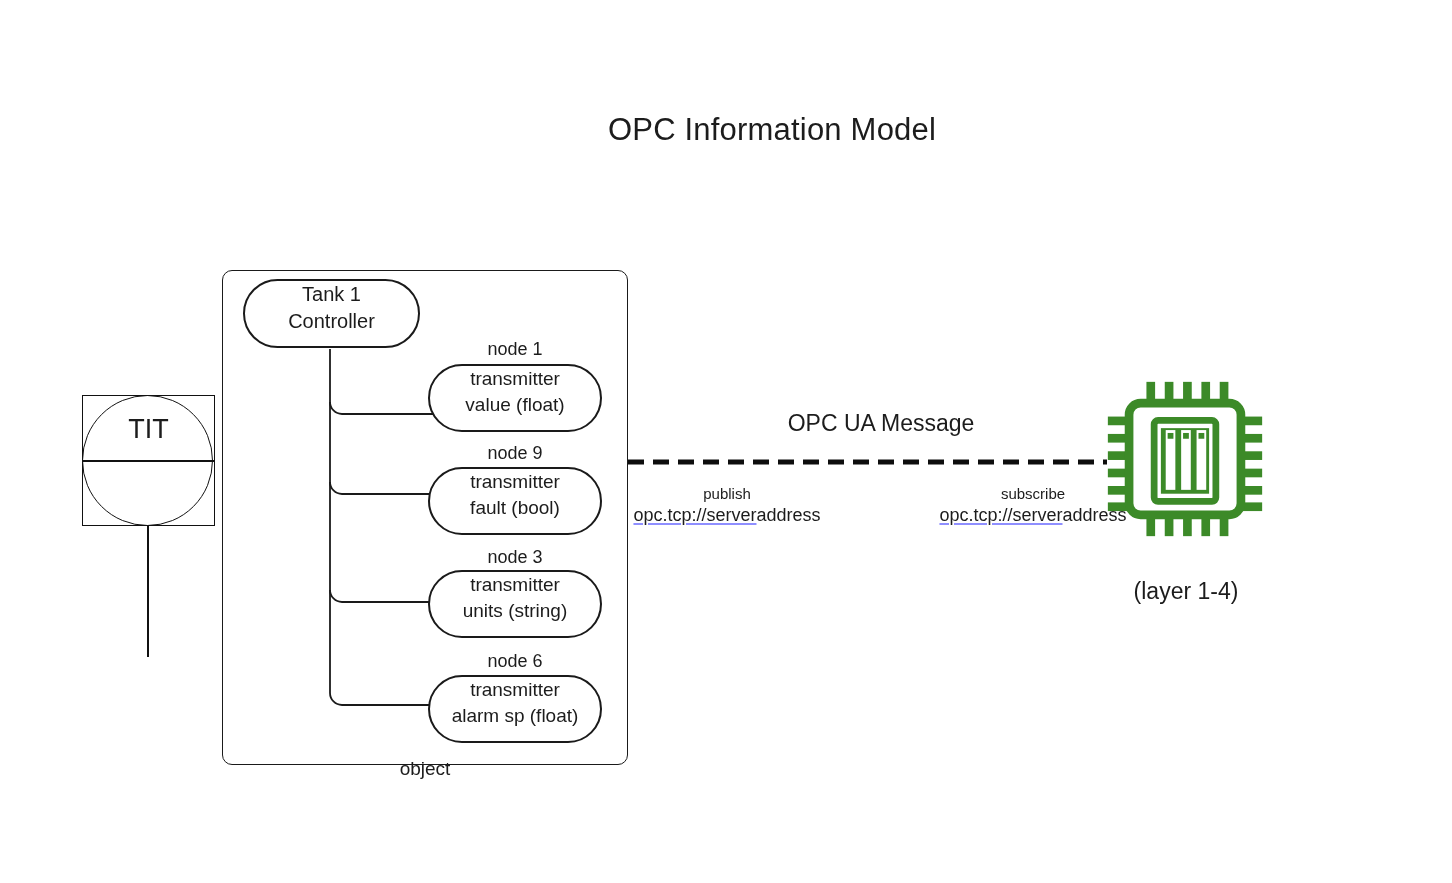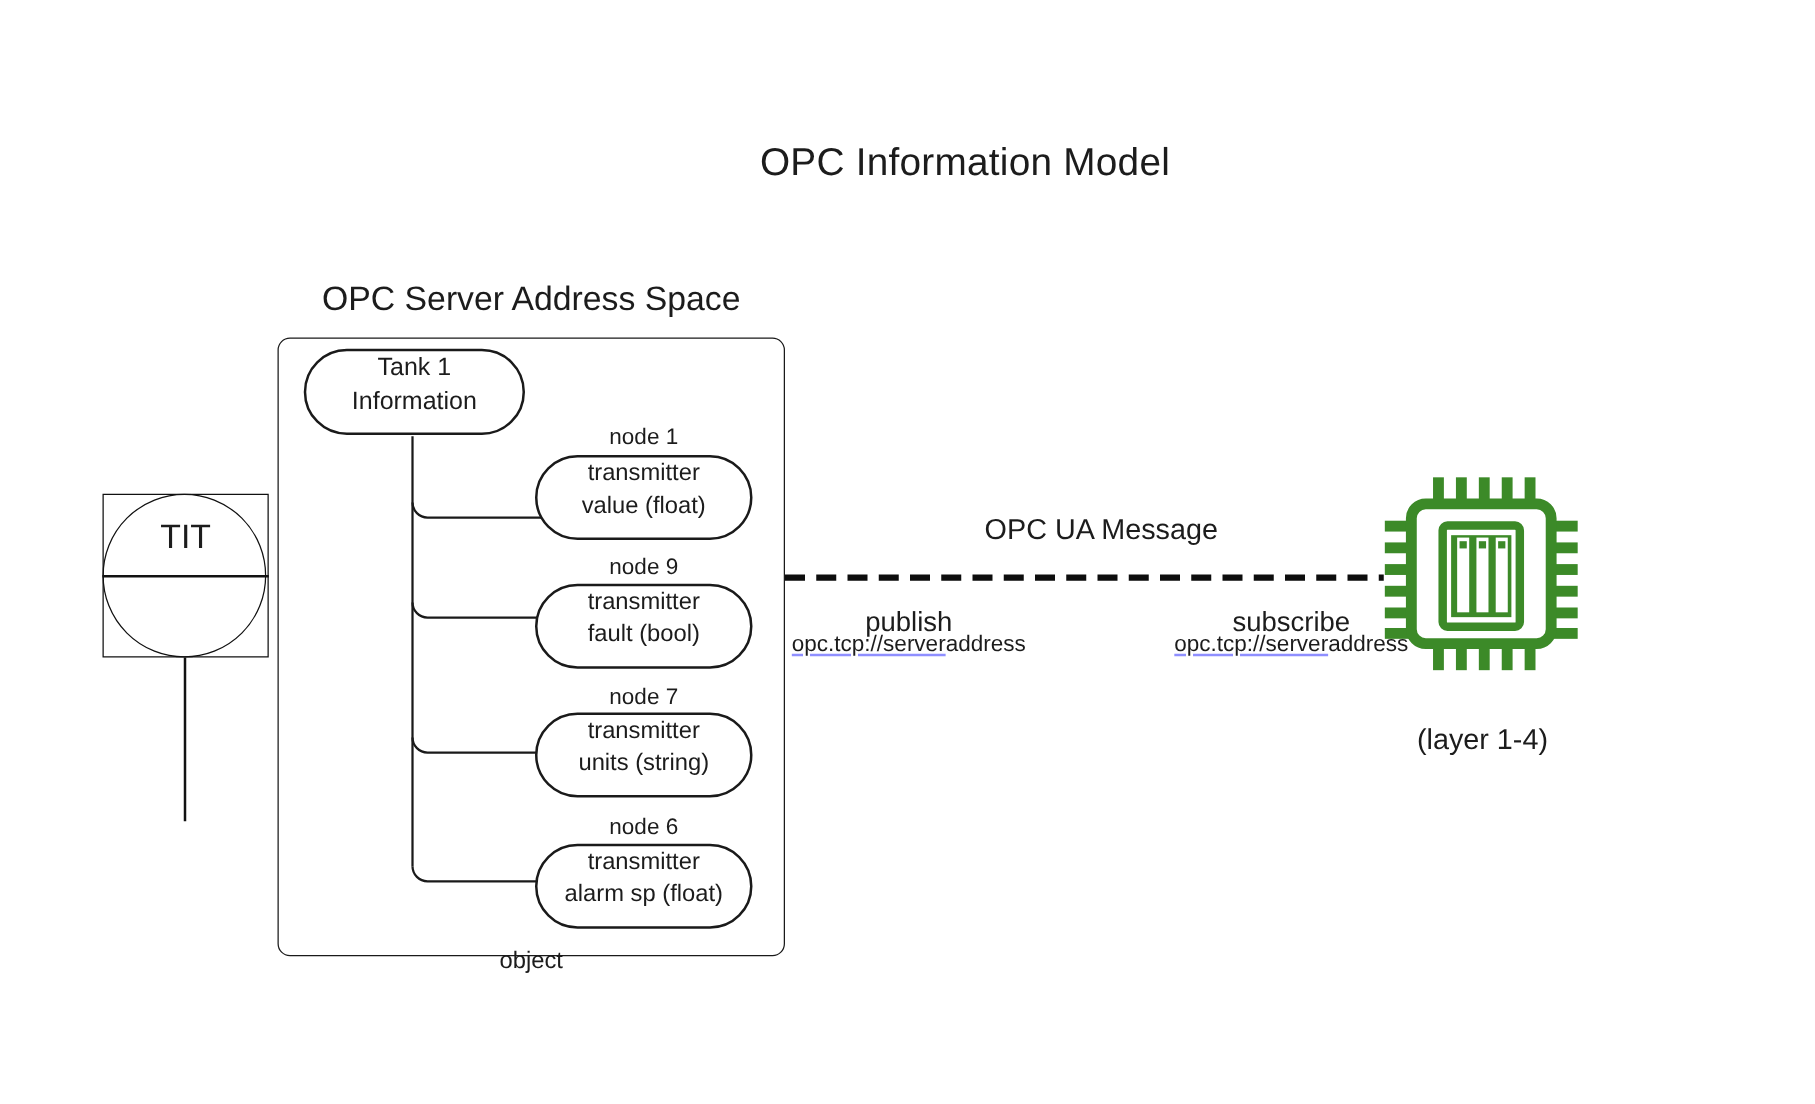--- a/index.html
+++ b/index.html
@@ -24,71 +24,70 @@
   .stadium{
     box-sizing:border-box;border:2px solid #1a1a1a;border-radius:40px;background:#fff;
     display:flex;flex-direction:column;align-items:center;
     text-align:center;
   }
   .tank{top:267px;left:243px;width:177px;height:69px;font-size:20px;line-height:27px;}
   .node-oval{left:428px;width:174px;height:68px;font-size:19px;line-height:26px;}
   .node-label{left:428px;width:174px;font-size:18px;text-align:center;}
   .object-caption{top:746px;left:222px;width:406px;font-size:19px;}
   .msg-heading{top:398px;left:730px;width:302px;font-size:23px;}
-  .pubsub{width:220px;text-align:center;font-size:22px;}
+  .pubsub{width:220px;text-align:center;font-size:15px;}
   .address{width:220px;text-align:center;font-size:18px;white-space:nowrap;}
   .lnk{text-decoration:underline;text-decoration-color:var(--underline-blue);text-decoration-thickness:1.5px;text-underline-offset:2px;}
   .client-heading{top:317px;left:1032px;width:300px;font-size:27px;}
   .client-caption{left:1006px;width:360px;font-size:23px;}
   .tit-square{top:383px;left:82px;width:133px;height:131px;border:1.5px solid #111;box-sizing:border-box;background:transparent;}
   .tit-circle{top:383px;left:82px;width:131px;height:131px;border:1.5px solid #111;border-radius:50%;box-sizing:border-box;background:transparent;}
   .tit-hline{top:448px;left:82px;width:133px;height:2px;background:#111;}
   .tit-vline{top:514px;left:147px;width:2px;height:131px;background:#111;}
   .tit-text{top:402px;left:82px;width:133px;font-size:27px;}
 </style>
 </head>
 <body>
 
 <div class="canvas">
 
   <div class="abs ctr title">OPC Information Model</div>
 
-  <div class="abs ctr server-heading">OPC Server Address Space</div>
   <div class="abs server-box"></div>
 
   <svg class="abs lines-svg" width="1452" height="883" viewBox="0 0 1452 883">
 
     <path d="M330,337 L330,681" fill="none" stroke="#1a1a1a" stroke-width="1.8"></path>
 
     <path d="M330,390 a12,12 0 0 0 12,12 L438,402" fill="none" stroke="#1a1a1a" stroke-width="1.8"></path>
     <path d="M330,470 a12,12 0 0 0 12,12 L438,482" fill="none" stroke="#1a1a1a" stroke-width="1.8"></path>
     <path d="M330,578 a12,12 0 0 0 12,12 L438,590" fill="none" stroke="#1a1a1a" stroke-width="1.8"></path>
     <path d="M330,681 a12,12 0 0 0 12,12 L438,693" fill="none" stroke="#1a1a1a" stroke-width="1.8"></path>
 
     <path d="M628,450 L1107,450" fill="none" stroke="#0d0d0d" stroke-width="5" stroke-dasharray="16 9"></path>
   </svg>
 
   <div class="abs stadium tank">
     <span>Tank 1</span>
-    <span>Information</span>
+    <span>Controller</span>
   </div>
 
   <div class="abs node-label" style="top:327px">node 1</div>
   <div class="abs stadium node-oval" style="top:352px">
     <span>transmitter</span>
     <span>value (float)</span>
   </div>
 
   <div class="abs node-label" style="top:431px">node 9</div>
   <div class="abs stadium node-oval" style="top:455px">
     <span>transmitter</span>
     <span>fault (bool)</span>
   </div>
 
-  <div class="abs node-label" style="top:535px">node 7</div>
+  <div class="abs node-label" style="top:535px">node 3</div>
   <div class="abs stadium node-oval" style="top:558px">
     <span>transmitter</span>
     <span>units (string)</span>
   </div>
 
   <div class="abs node-label" style="top:639px">node 6</div>
   <div class="abs stadium node-oval" style="top:663px">
     <span>transmitter</span>
     <span>alarm sp (float)</span>
   </div>

